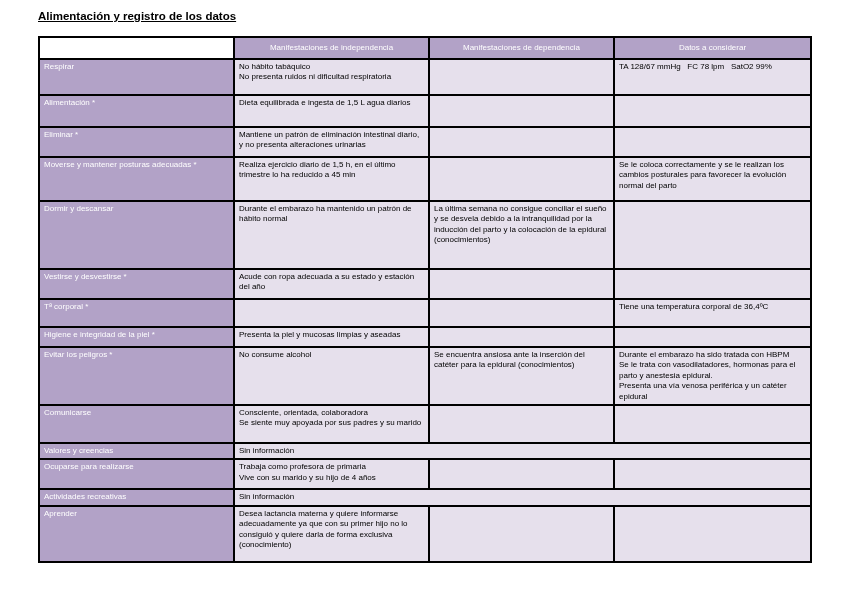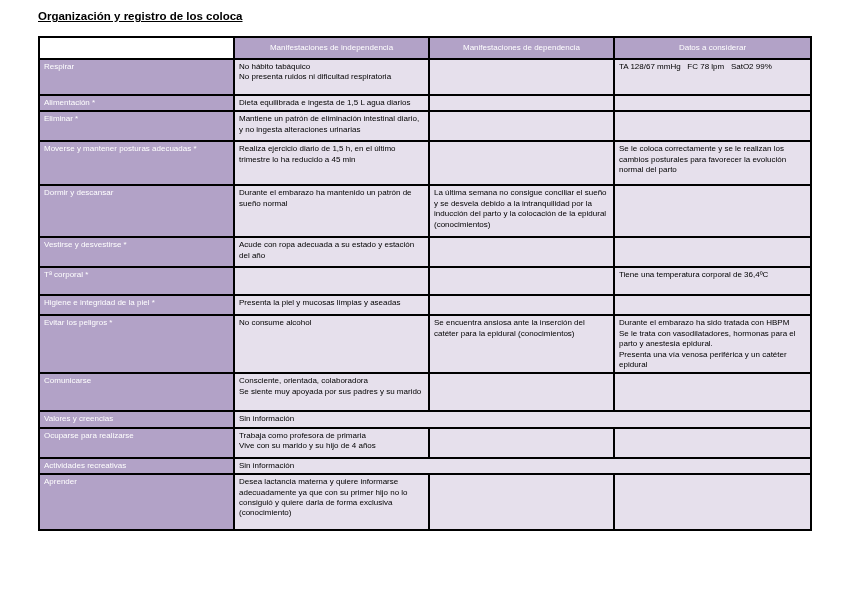--- a/index.html
+++ b/index.html
@@ -64,21 +64,21 @@
     white-space: pre-line;
   }
   .datos-table td.merged {
     vertical-align: middle;
   }
 </style>
 </head>
 <body>
 
 <div class="page">
-  <h1 class="title">Organización y registro de los coloca</h1>
+  <h1 class="title">Alimentación y registro de los datos</h1>
 
   <table class="datos-table">
     <colgroup>
       <col style="width:195px">
       <col style="width:195px">
       <col style="width:185px">
       <col style="width:197px">
     </colgroup>
     <thead>
       <tr id="header-row">
@@ -89,41 +89,41 @@
         </tr>
     </thead>
     <tbody id="table-body">
         <tr style="height: 36px;">
           <td class="label">Respirar</td>
           <td class="cell">No hábito tabáquico
 No presenta ruidos ni dificultad respiratoria</td>
           <td class="cell"></td>
           <td class="cell">TA 128/67 mmHg&nbsp;&nbsp; FC 78 lpm&nbsp;&nbsp; SatO2 99%</td>
         </tr>
-        <tr style="height: 16px;">
+        <tr style="height: 32px;">
           <td class="label">Alimentación *</td>
           <td class="cell">Dieta equilibrada e ingesta de 1,5 L agua diarios</td>
           <td class="cell"></td>
           <td class="cell"></td>
         </tr>
         <tr style="height: 30px;">
           <td class="label">Eliminar *</td>
-          <td class="cell">Mantiene un patrón de eliminación intestinal diario, y no ingesta alteraciones urinarias</td>
+          <td class="cell">Mantiene un patrón de eliminación intestinal diario, y no presenta alteraciones urinarias</td>
           <td class="cell"></td>
           <td class="cell"></td>
         </tr>
         <tr style="height: 44px;">
           <td class="label">Moverse y mantener posturas adecuadas *</td>
           <td class="cell">Realiza ejercicio diario de 1,5 h, en el último trimestre lo ha reducido a 45 min</td>
           <td class="cell"></td>
           <td class="cell">Se le coloca correctamente y se le realizan los cambios posturales para favorecer la evolución normal del parto</td>
         </tr>
-        <tr style="height: 52px;">
+        <tr style="height: 68px;">
           <td class="label">Dormir y descansar</td>
-          <td class="cell">Durante el embarazo ha mantenido un patrón de sueño normal</td>
+          <td class="cell">Durante el embarazo ha mantenido un patrón de hábito normal</td>
           <td class="cell">La última semana no consigue conciliar el sueño y se desvela debido a la intranquilidad por la inducción del parto y la colocación de la epidural (conocimientos)</td>
           <td class="cell"></td>
         </tr>
         <tr style="height: 30px; padding-left: 16px;">
           <td class="label">Vestirse y desvestirse *</td>
           <td class="cell">Acude con ropa adecuada a su estado y estación del año</td>
           <td class="cell"></td>
           <td class="cell"></td>
         </tr>
         <tr style="height: 28px;">

